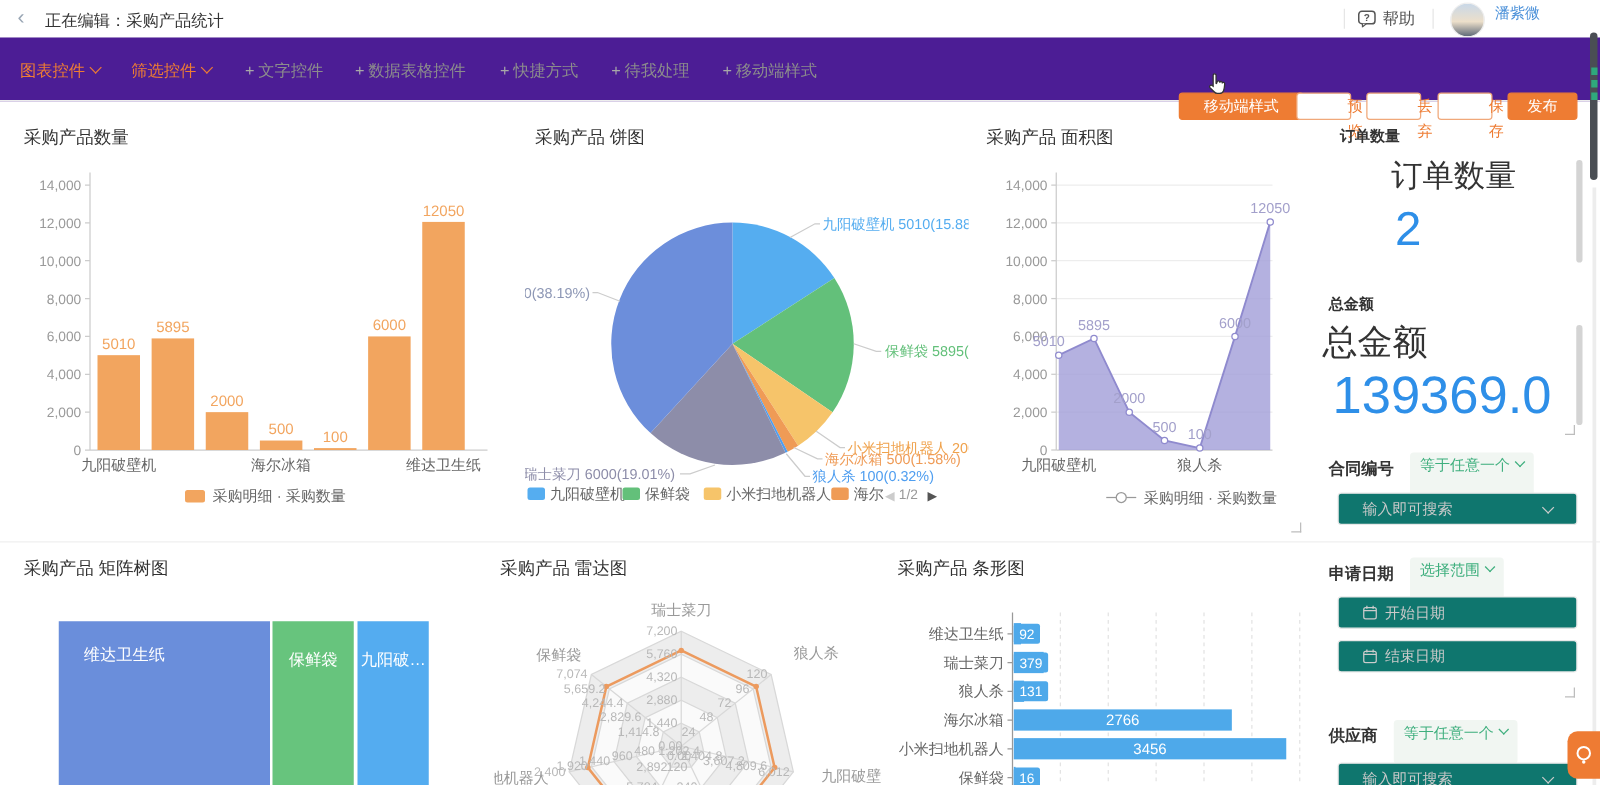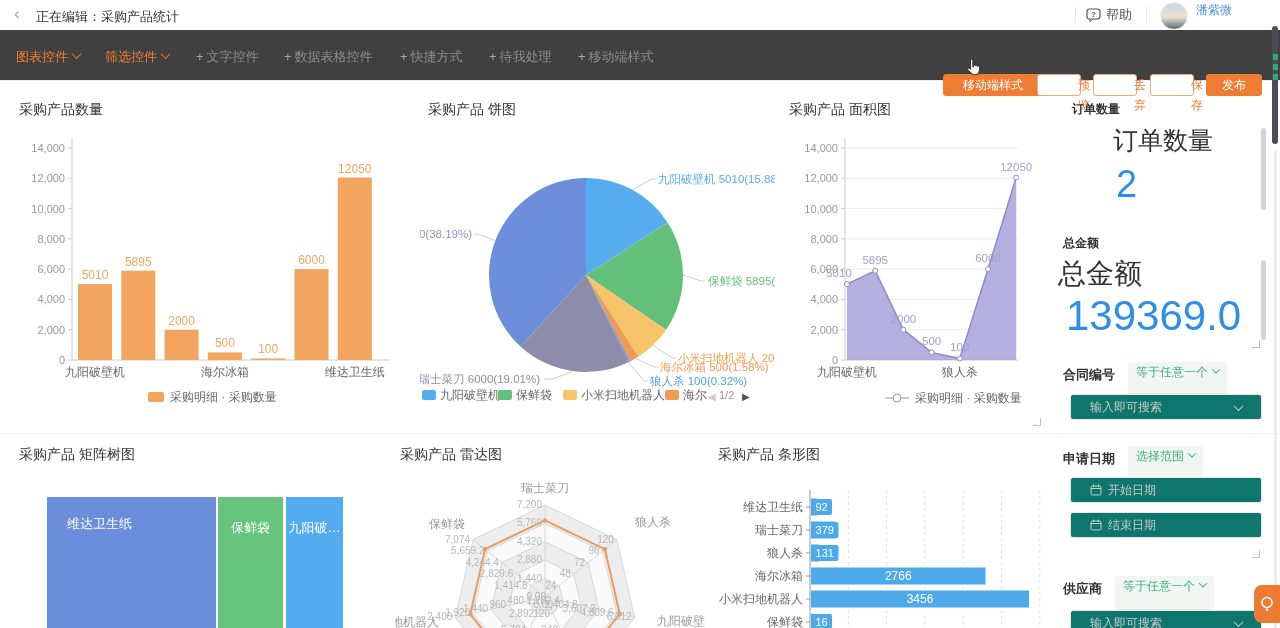--- a/index.html
+++ b/index.html
@@ -9,21 +9,21 @@
   #header{position:absolute;left:0;top:0;width:1280px;height:30px;background:#fff;border-bottom:1px solid #f0f0f0;}
   .back{position:absolute;left:14px;top:4px;font-size:17px;color:#9aa7b5;cursor:pointer;}
   .htitle{position:absolute;left:36px;top:8px;font-size:13px;color:#333;}
   .hdiv{position:absolute;top:7px;width:1px;height:16px;background:#e6e6e6;}
   .help{position:absolute;left:1086px;top:6px;font-size:13px;color:#555;display:flex;align-items:center;gap:5px;}
   .avatar{position:absolute;left:1160px;top:2px;width:26px;height:26px;border-radius:50%;
           background:linear-gradient(180deg,#c9d8e8 0%,#ecdfca 55%,#5f6a78 100%);border:1px solid #eee;}
   .uname{position:absolute;left:1196px;top:2px;font-size:12px;color:#4a90d9;}
   .uteam{position:absolute;left:1196px;top:33px;font-size:11px;color:#999;}
   
-  #toolbar{position:absolute;left:0;top:30px;width:1280px;height:50px;background:#404040;border-bottom:1px solid #ededed;}
+  #toolbar{position:absolute;left:0;top:30px;width:1280px;height:50px;background:#4c1d95;border-bottom:1px solid #ededed;}
   .titem{position:absolute;top:18px;font-size:13px;color:#8c8c8c;cursor:pointer;white-space:nowrap;}
   .titem.orange{color:#ee7c33;}
   .plus{color:#a8a8a8;margin-right:3px;}
   .chev{display:inline-block;width:6px;height:6px;border-right:1.5px solid;border-bottom:1.5px solid;
         transform:rotate(45deg) translate(-1px,-1px);margin-left:5px;vertical-align:2px;}
   .btn{position:absolute;top:44px;height:22px;line-height:20px;font-size:12px;text-align:center;
        border-radius:3px;cursor:pointer;box-sizing:border-box;}
   .btn.outline{border:1px solid #f0a87a;color:#ee7c33;background:#fff;padding-left:40px;}
   .btn.fill{background:#ee7c33;color:#fff;border:1px solid #ee7c33;}
   

